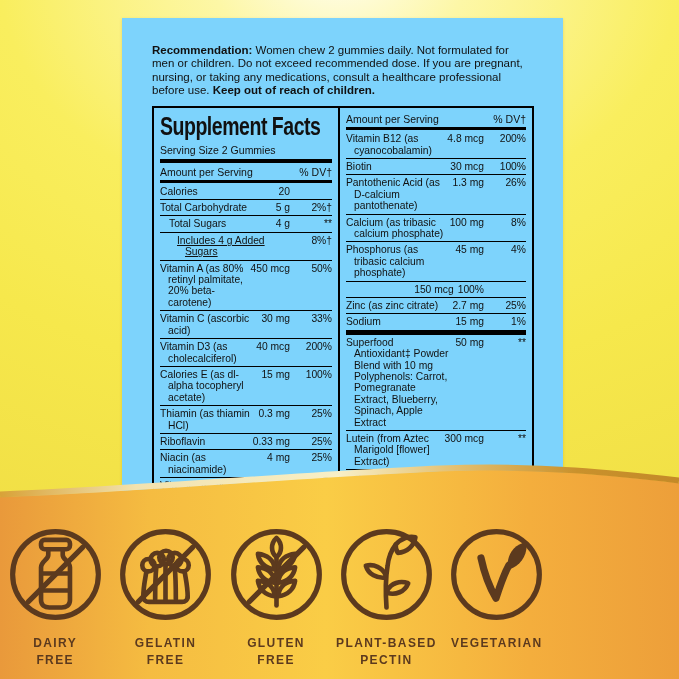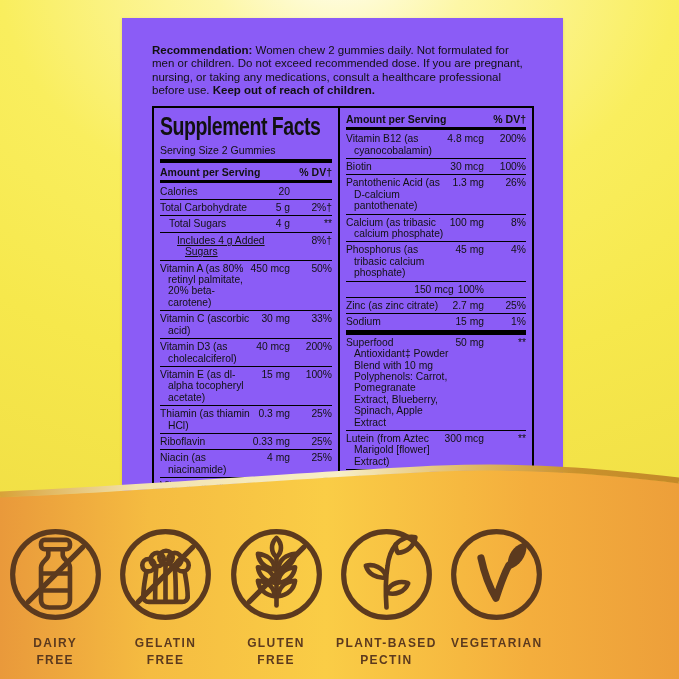--- a/index.html
+++ b/index.html
@@ -3,34 +3,34 @@
 <meta charset="utf-8">
 <style>
   html,body{margin:0;padding:0;}
   body{width:679px;height:679px;overflow:hidden;font-family:"Liberation Sans",sans-serif;}
   .scene{position:relative;width:679px;height:679px;overflow:hidden;}
   .bg-top{position:absolute;inset:0;
     background:radial-gradient(ellipse 120% 90% at 50% -5%,
       #fffef2 0%, #fdf7a6 16%, #f9ee5e 42%, #f6e84c 68%, #f1df45 100%);}
   
   .card{position:absolute;left:122px;top:18px;width:441px;height:482px;
-    background:#8b5cf6;z-index:2;box-sizing:border-box;
+    background:#7dd3fc;z-index:2;box-sizing:border-box;
     padding:26px 29px 0 30px;color:#111;box-shadow:0 1px 3px rgba(120,90,0,.18);}
   .rec{font-size:11.5px;line-height:13.4px;margin:0 0 8px 0;}
   .rec b{font-weight:bold;}
   .sf-box{display:flex;border:2px solid #000;box-sizing:border-box;width:382px;min-height:333px;}
   .sf-col{box-sizing:border-box;padding:3px 6px 4px 6px;}
   .sf-left{width:184px;}
   .sf-divider{width:2px;background:#000;flex:0 0 2px;}
   .sf-right{flex:1;}
   .sf-title{font-size:25px;font-weight:bold;letter-spacing:-.6px;white-space:nowrap;
     transform:scaleX(.78);transform-origin:0 50%;margin:1px 0 3px 0;}
   .sf-serving{font-size:10.5px;line-height:12.5px;}
   .bar-thick{height:4px;background:#000;margin:3px 0 0 0;}
-  .sf-header{display:flex;justify-content:space-between;font-weight:bold;
+  .sf-header{display:flex;justify-content:space-between;font-weight:normal;
     font-size:10.5px;padding:2.5px 0 2px 0;}
   .hdr-underline{height:3px;background:#000;margin-bottom:1px;}
   .sf-row{padding:2px 0;}
   .sf-row + .sf-row{border-top:1px solid #000;}
   .sf-row.thick{border-top:5px solid #000;}
   .rowgrid{display:grid;grid-template-columns:1fr max-content 38px;column-gap:4px;
     font-size:10.3px;line-height:11.4px;}
   .rowgrid .nm{padding-left:8px;text-indent:-8px;}
   .rowgrid .nm.ind1{margin-left:9px;}
   .rowgrid .nm.ind2{margin-left:17px;}
@@ -116,21 +116,21 @@
             </div>
             <div class="sf-row">
               <div class="rowgrid">
                 <span class="nm">Vitamin D3 (as cholecalciferol)</span>
                 <span class="amt">40 mcg</span>
                 <span class="dv">200%</span>
               </div>
             </div>
             <div class="sf-row">
               <div class="rowgrid">
-                <span class="nm">Vitamin E (as dl-alpha tocopheryl acetate)</span>
+                <span class="nm">Calories E (as dl-alpha tocopheryl acetate)</span>
                 <span class="amt">15 mg</span>
                 <span class="dv">100%</span>
               </div>
             </div>
             <div class="sf-row">
               <div class="rowgrid">
                 <span class="nm">Thiamin (as thiamin HCl)</span>
                 <span class="amt">0.3 mg</span>
                 <span class="dv">25%</span>
               </div>

